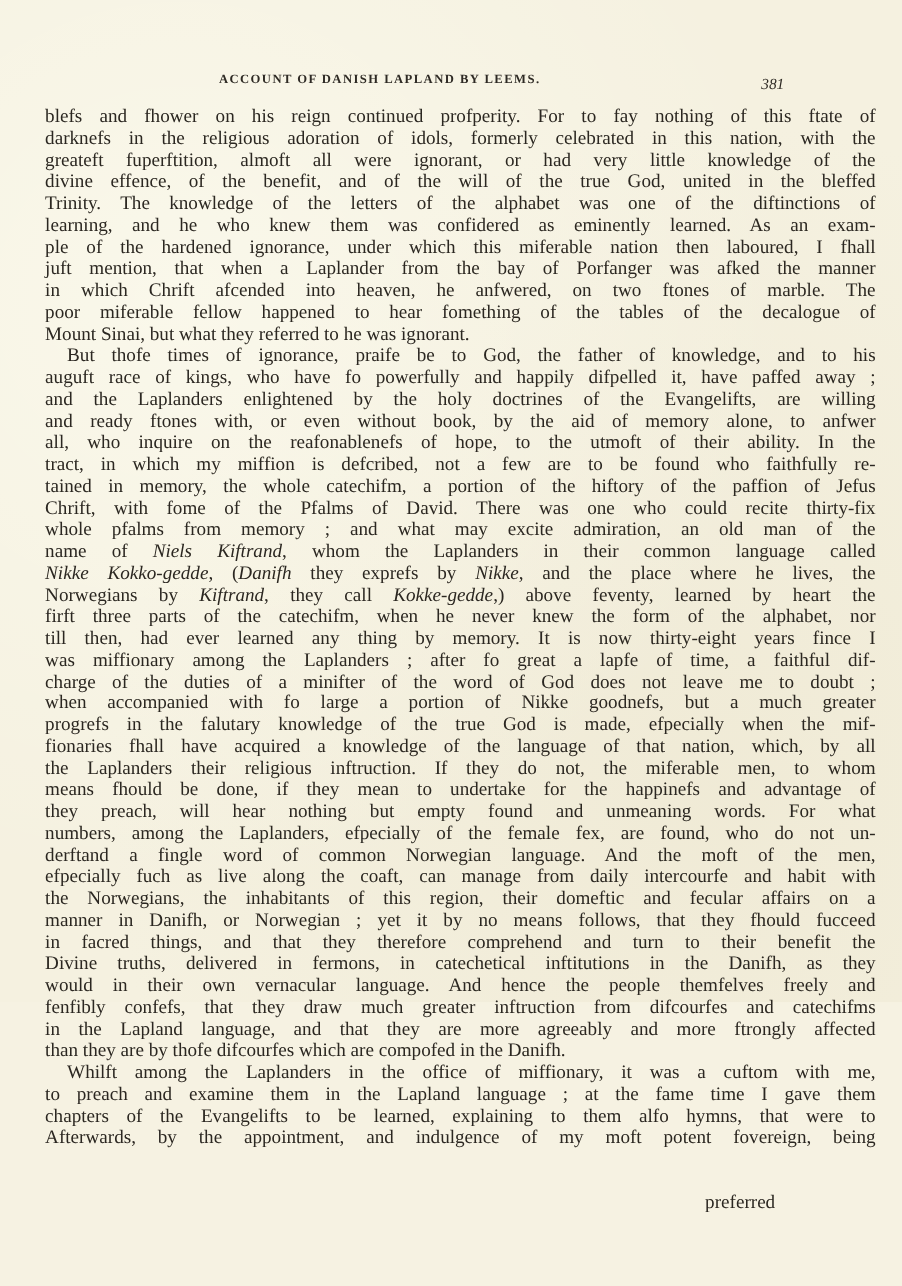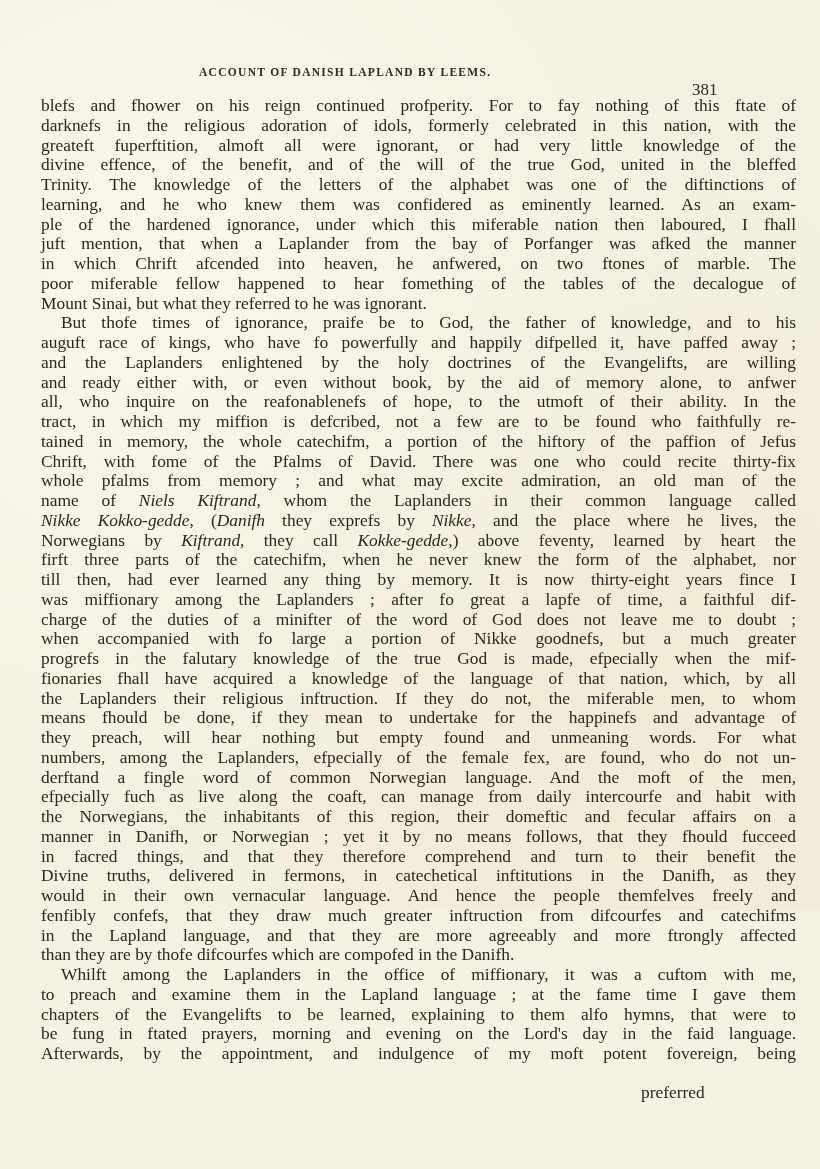--- a/index.html
+++ b/index.html
@@ -36,23 +36,24 @@
     left: 199px;
     top: 2px;
     font-size: 11.5px;
     letter-spacing: 1.3px;
     font-weight: bold;
     color: #2e2a24;
   }
   .page-number {
     position: absolute;
     left: 692px;
-    top: 16px;
-    font-size: 17px;
+    top: 6px;
+    font-size: 14px;
     color: #2e2a24;
+    font-style: italic;
   }
   .body-text {
     position: absolute;
     top: 96px;
     left: 41px;
     width: 755px;
     font-size: 17.4px;
     line-height: 19.75px;
     text-align: justify;
     color: #2b2721;
@@ -104,21 +105,21 @@
         <span class="ln">ple of the hardened ignorance, under which this miferable nation then laboured, I fhall</span>
         <span class="ln">juft mention, that when a Laplander from the bay of Porfanger was afked the manner</span>
         <span class="ln">in which Chrift afcended into heaven, he anfwered, on two ftones of marble. The</span>
         <span class="ln">poor miferable fellow happened to hear fomething of the tables of the decalogue of</span>
         <span class="ln last">Mount Sinai, but what they referred to he was ignorant.</span>
       </p>
       <p class="indent">
         <span class="ln first">But thofe times of ignorance, praife be to God, the father of knowledge, and to his</span>
         <span class="ln">auguft race of kings, who have fo powerfully and happily difpelled it, have paffed away ;</span>
         <span class="ln">and the Laplanders enlightened by the holy doctrines of the Evangelifts, are willing</span>
-        <span class="ln">and ready either with, or even without book, by the aid of memory alone, to anfwer</span>
+        <span class="ln">and ready ftones with, or even without book, by the aid of memory alone, to anfwer</span>
         <span class="ln">all, who inquire on the reafonablenefs of hope, to the utmoft of their ability. In the</span>
         <span class="ln">tract, in which my miffion is defcribed, not a few are to be found who faithfully re-</span>
         <span class="ln">tained in memory, the whole catechifm, a portion of the hiftory of the paffion of Jefus</span>
         <span class="ln">Chrift, with fome of the Pfalms of David. There was one who could recite thirty-fix</span>
         <span class="ln">whole pfalms from memory ; and what may excite admiration, an old man of the</span>
         <span class="ln">name of <i>Niels  Kiftrand</i>, whom the Laplanders in their common language called</span>
         <span class="ln"><i>Nikke Kokko-gedde</i>, (<i>Danifh</i> they exprefs by <i>Nikke</i>, and the place where he lives, the</span>
         <span class="ln">Norwegians by <i>Kiftrand</i>, they call <i>Kokke-gedde</i>,) above feventy, learned by heart the</span>
         <span class="ln">firft three parts of the catechifm, when he never knew the form of the alphabet, nor</span>
         <span class="ln">till then, had ever learned any thing by memory. It is now thirty-eight years fince I</span>
@@ -139,20 +140,19 @@
         <span class="ln">Divine truths, delivered in fermons, in catechetical inftitutions in the Danifh, as they</span>
         <span class="ln">would in their own vernacular language. And hence the people themfelves freely and</span>
         <span class="ln">fenfibly confefs, that they draw much greater inftruction from difcourfes and catechifms</span>
         <span class="ln">in the Lapland language, and that they are more agreeably and more ftrongly affected</span>
         <span class="ln last">than they are by thofe difcourfes which are compofed in the Danifh.</span>
       </p>
       <p class="indent">
         <span class="ln first">Whilft among the Laplanders in the office of miffionary, it was a cuftom with me,</span>
         <span class="ln">to preach and examine them in the Lapland language ; at the fame time I gave them</span>
         <span class="ln">chapters of the Evangelifts to be learned, explaining to them alfo hymns, that were to</span>
-        <span class="ln">be fung in ftated prayers, morning and evening on the Lord's day in the faid language.</span>
         <span class="ln">Afterwards, by the appointment, and indulgence of my moft potent fovereign, being</span>
       </p>
     </div>
 
   <div class="catchword">preferred</div>
 
 </div>
 
 </body></html>

